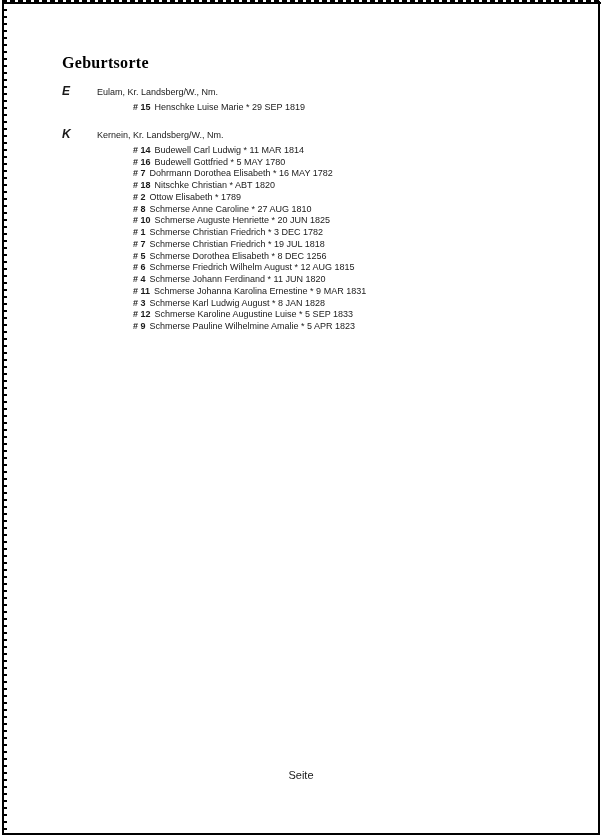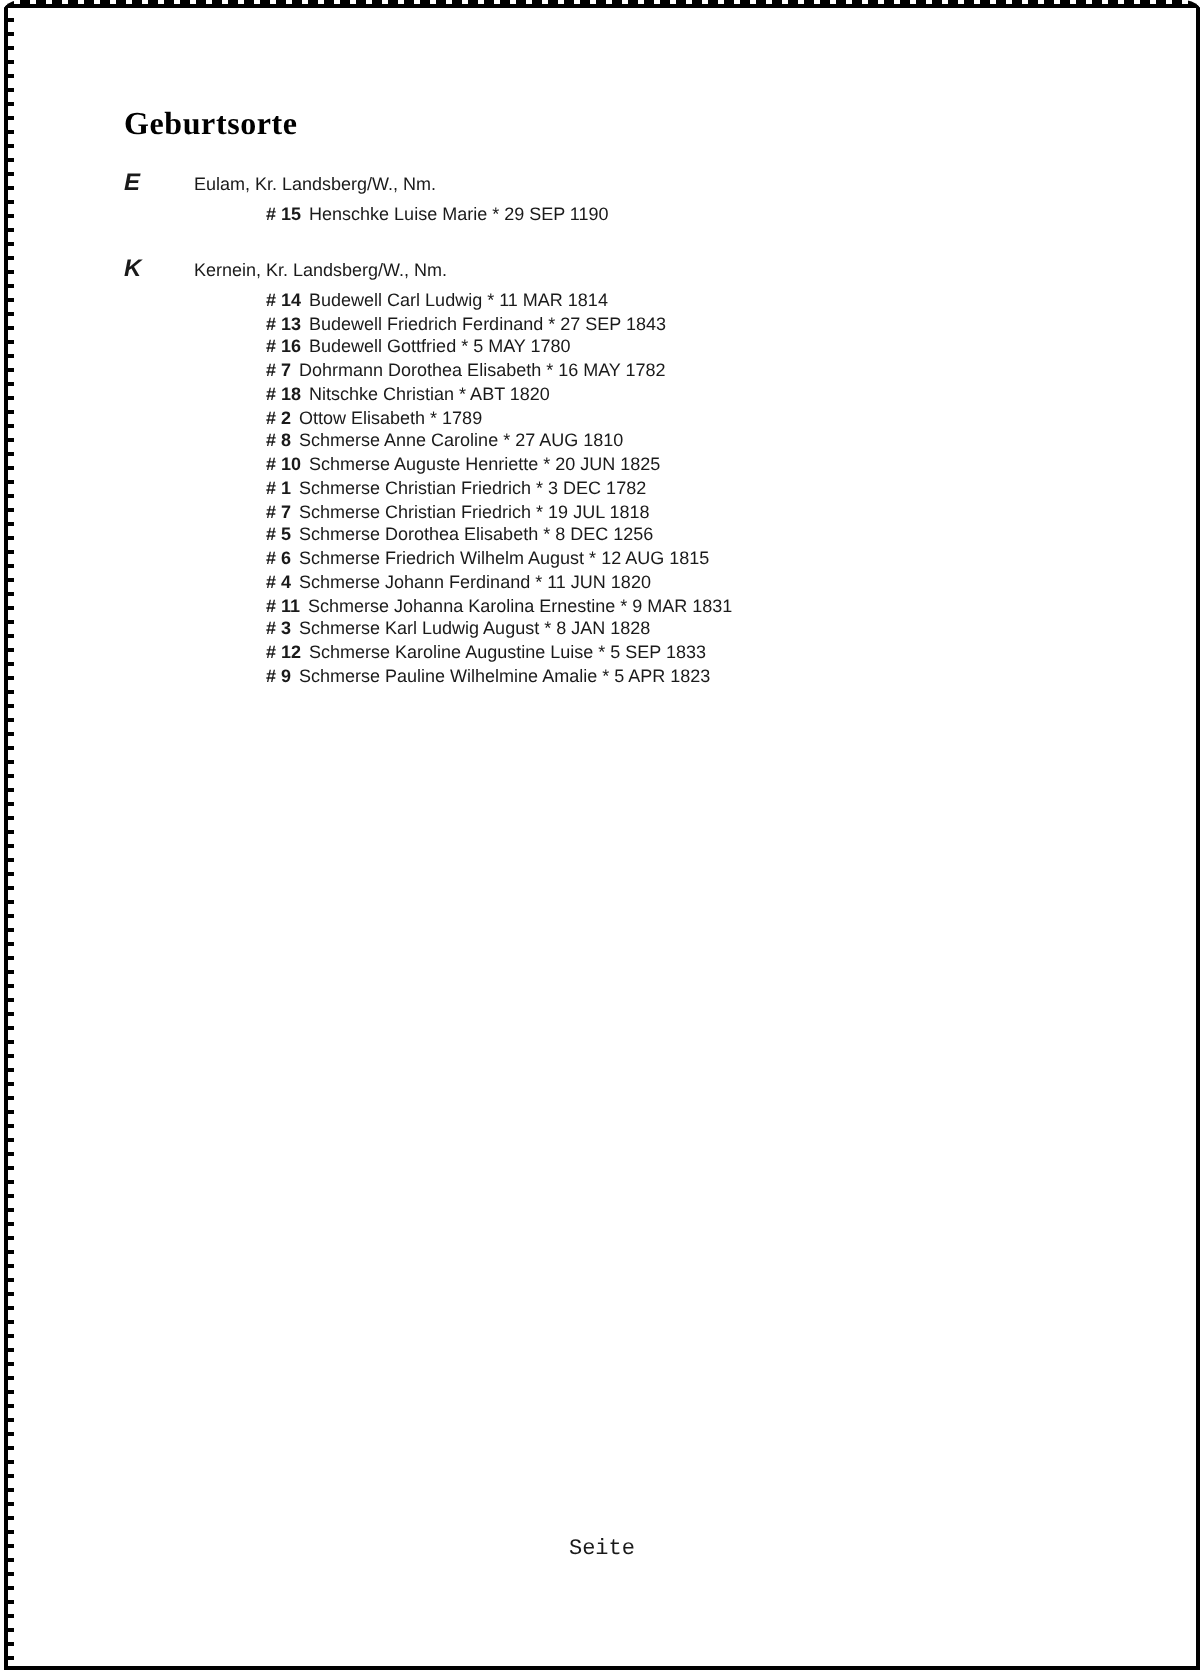--- a/index.html
+++ b/index.html
@@ -8,21 +8,20 @@
     background: #ffffff;
   }
   .page {
     position: relative;
     width: 602px;
     height: 840px;
     background: #ffffff;
     overflow: hidden;
     font-family: "Liberation Sans", "DejaVu Sans", sans-serif;
     color: #1a1a1a;
-    border-radius: 10px;
   }
 
   
   .edge { position: absolute; }
   .edge-top-ticks {
     top: 0; left: 2px; right: 2px; height: 2px;
     background: repeating-linear-gradient(90deg, #000 0 5px, transparent 5px 8px);
   }
   .edge-top-line {
     top: 2px; left: 2px; right: 1px; height: 2px;
@@ -87,21 +86,21 @@
   .entry-num {
     font-weight: 700;
     margin-right: 4px;
   }
   .footer {
     position: absolute;
     top: 769px;
     left: 0;
     width: 100%;
     text-align: center;
-    font-family: Liberation Mono, monospace;
+    font-family: Liberation Sans, sans-serif;
     font-size: 11px;
     color: #1a1a1a;
   }
 </style>
 </head>
 <body>
 
 <div class="page">
   <div class="edge edge-top-ticks"></div>
   <div class="edge edge-top-line"></div>
@@ -112,31 +111,30 @@
 
   <div class="content">
     <h1 class="title">Geburtsorte</h1>
     <div id="sections">
         <div class="section">
           <div class="section-head">
             <span class="section-letter">E</span>
             <span class="section-place">Eulam, Kr. Landsberg/W., Nm.</span>
           </div>
           <div class="entries">
-            <div class="entry"><span class="entry-num"># 15</span><span class="entry-text">Henschke Luise Marie * 29 SEP 1190</span></div>
+            <div class="entry"><span class="entry-num"># 15</span><span class="entry-text">Henschke Luise Marie * 29 SEP 1819</span></div>
           </div>
         </div>
         <div class="section">
           <div class="section-head">
             <span class="section-letter">K</span>
             <span class="section-place">Kernein, Kr. Landsberg/W., Nm.</span>
           </div>
           <div class="entries">
             <div class="entry"><span class="entry-num"># 14</span><span class="entry-text">Budewell Carl Ludwig * 11 MAR 1814</span></div>
-            <div class="entry"><span class="entry-num"># 13</span><span class="entry-text">Budewell Friedrich Ferdinand * 27 SEP 1843</span></div>
             <div class="entry"><span class="entry-num"># 16</span><span class="entry-text">Budewell Gottfried * 5 MAY 1780</span></div>
             <div class="entry"><span class="entry-num"># 7</span><span class="entry-text">Dohrmann Dorothea Elisabeth * 16 MAY 1782</span></div>
             <div class="entry"><span class="entry-num"># 18</span><span class="entry-text">Nitschke Christian * ABT 1820</span></div>
             <div class="entry"><span class="entry-num"># 2</span><span class="entry-text">Ottow Elisabeth * 1789</span></div>
             <div class="entry"><span class="entry-num"># 8</span><span class="entry-text">Schmerse Anne Caroline * 27 AUG 1810</span></div>
             <div class="entry"><span class="entry-num"># 10</span><span class="entry-text">Schmerse Auguste Henriette * 20 JUN 1825</span></div>
             <div class="entry"><span class="entry-num"># 1</span><span class="entry-text">Schmerse Christian Friedrich * 3 DEC 1782</span></div>
             <div class="entry"><span class="entry-num"># 7</span><span class="entry-text">Schmerse Christian Friedrich * 19 JUL 1818</span></div>
             <div class="entry"><span class="entry-num"># 5</span><span class="entry-text">Schmerse Dorothea Elisabeth * 8 DEC 1256</span></div>
             <div class="entry"><span class="entry-num"># 6</span><span class="entry-text">Schmerse Friedrich Wilhelm August * 12 AUG 1815</span></div>

